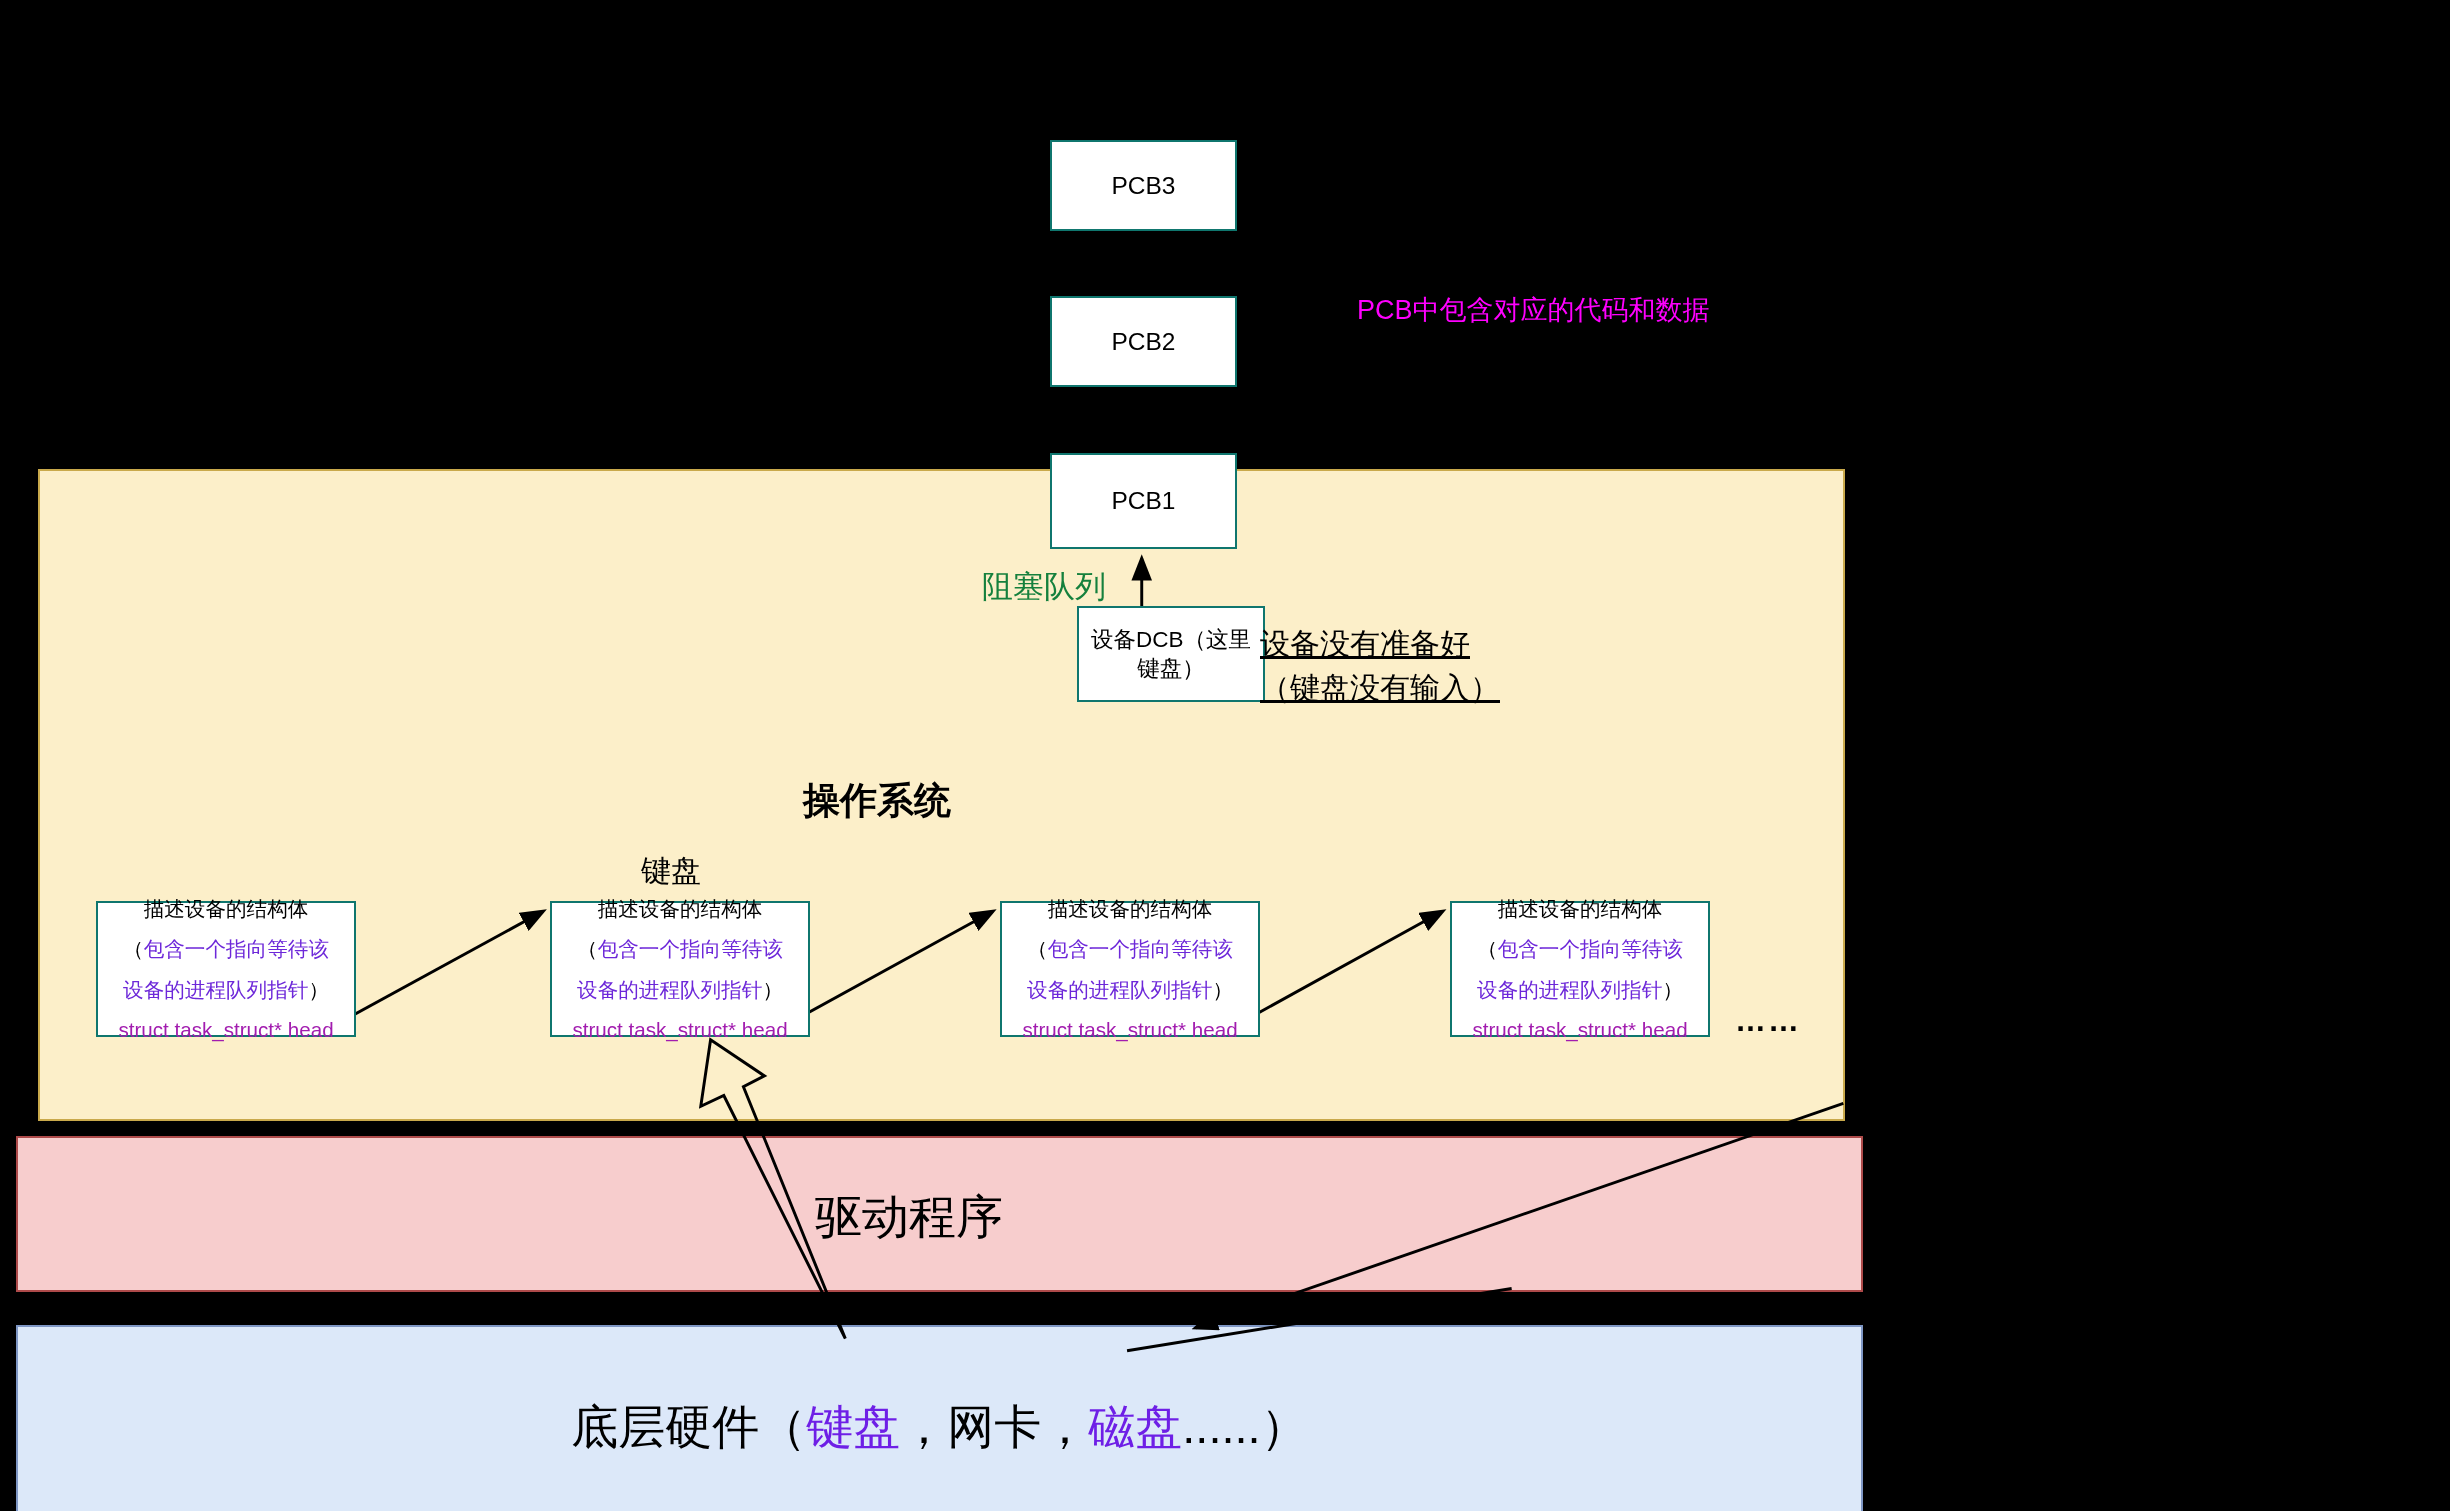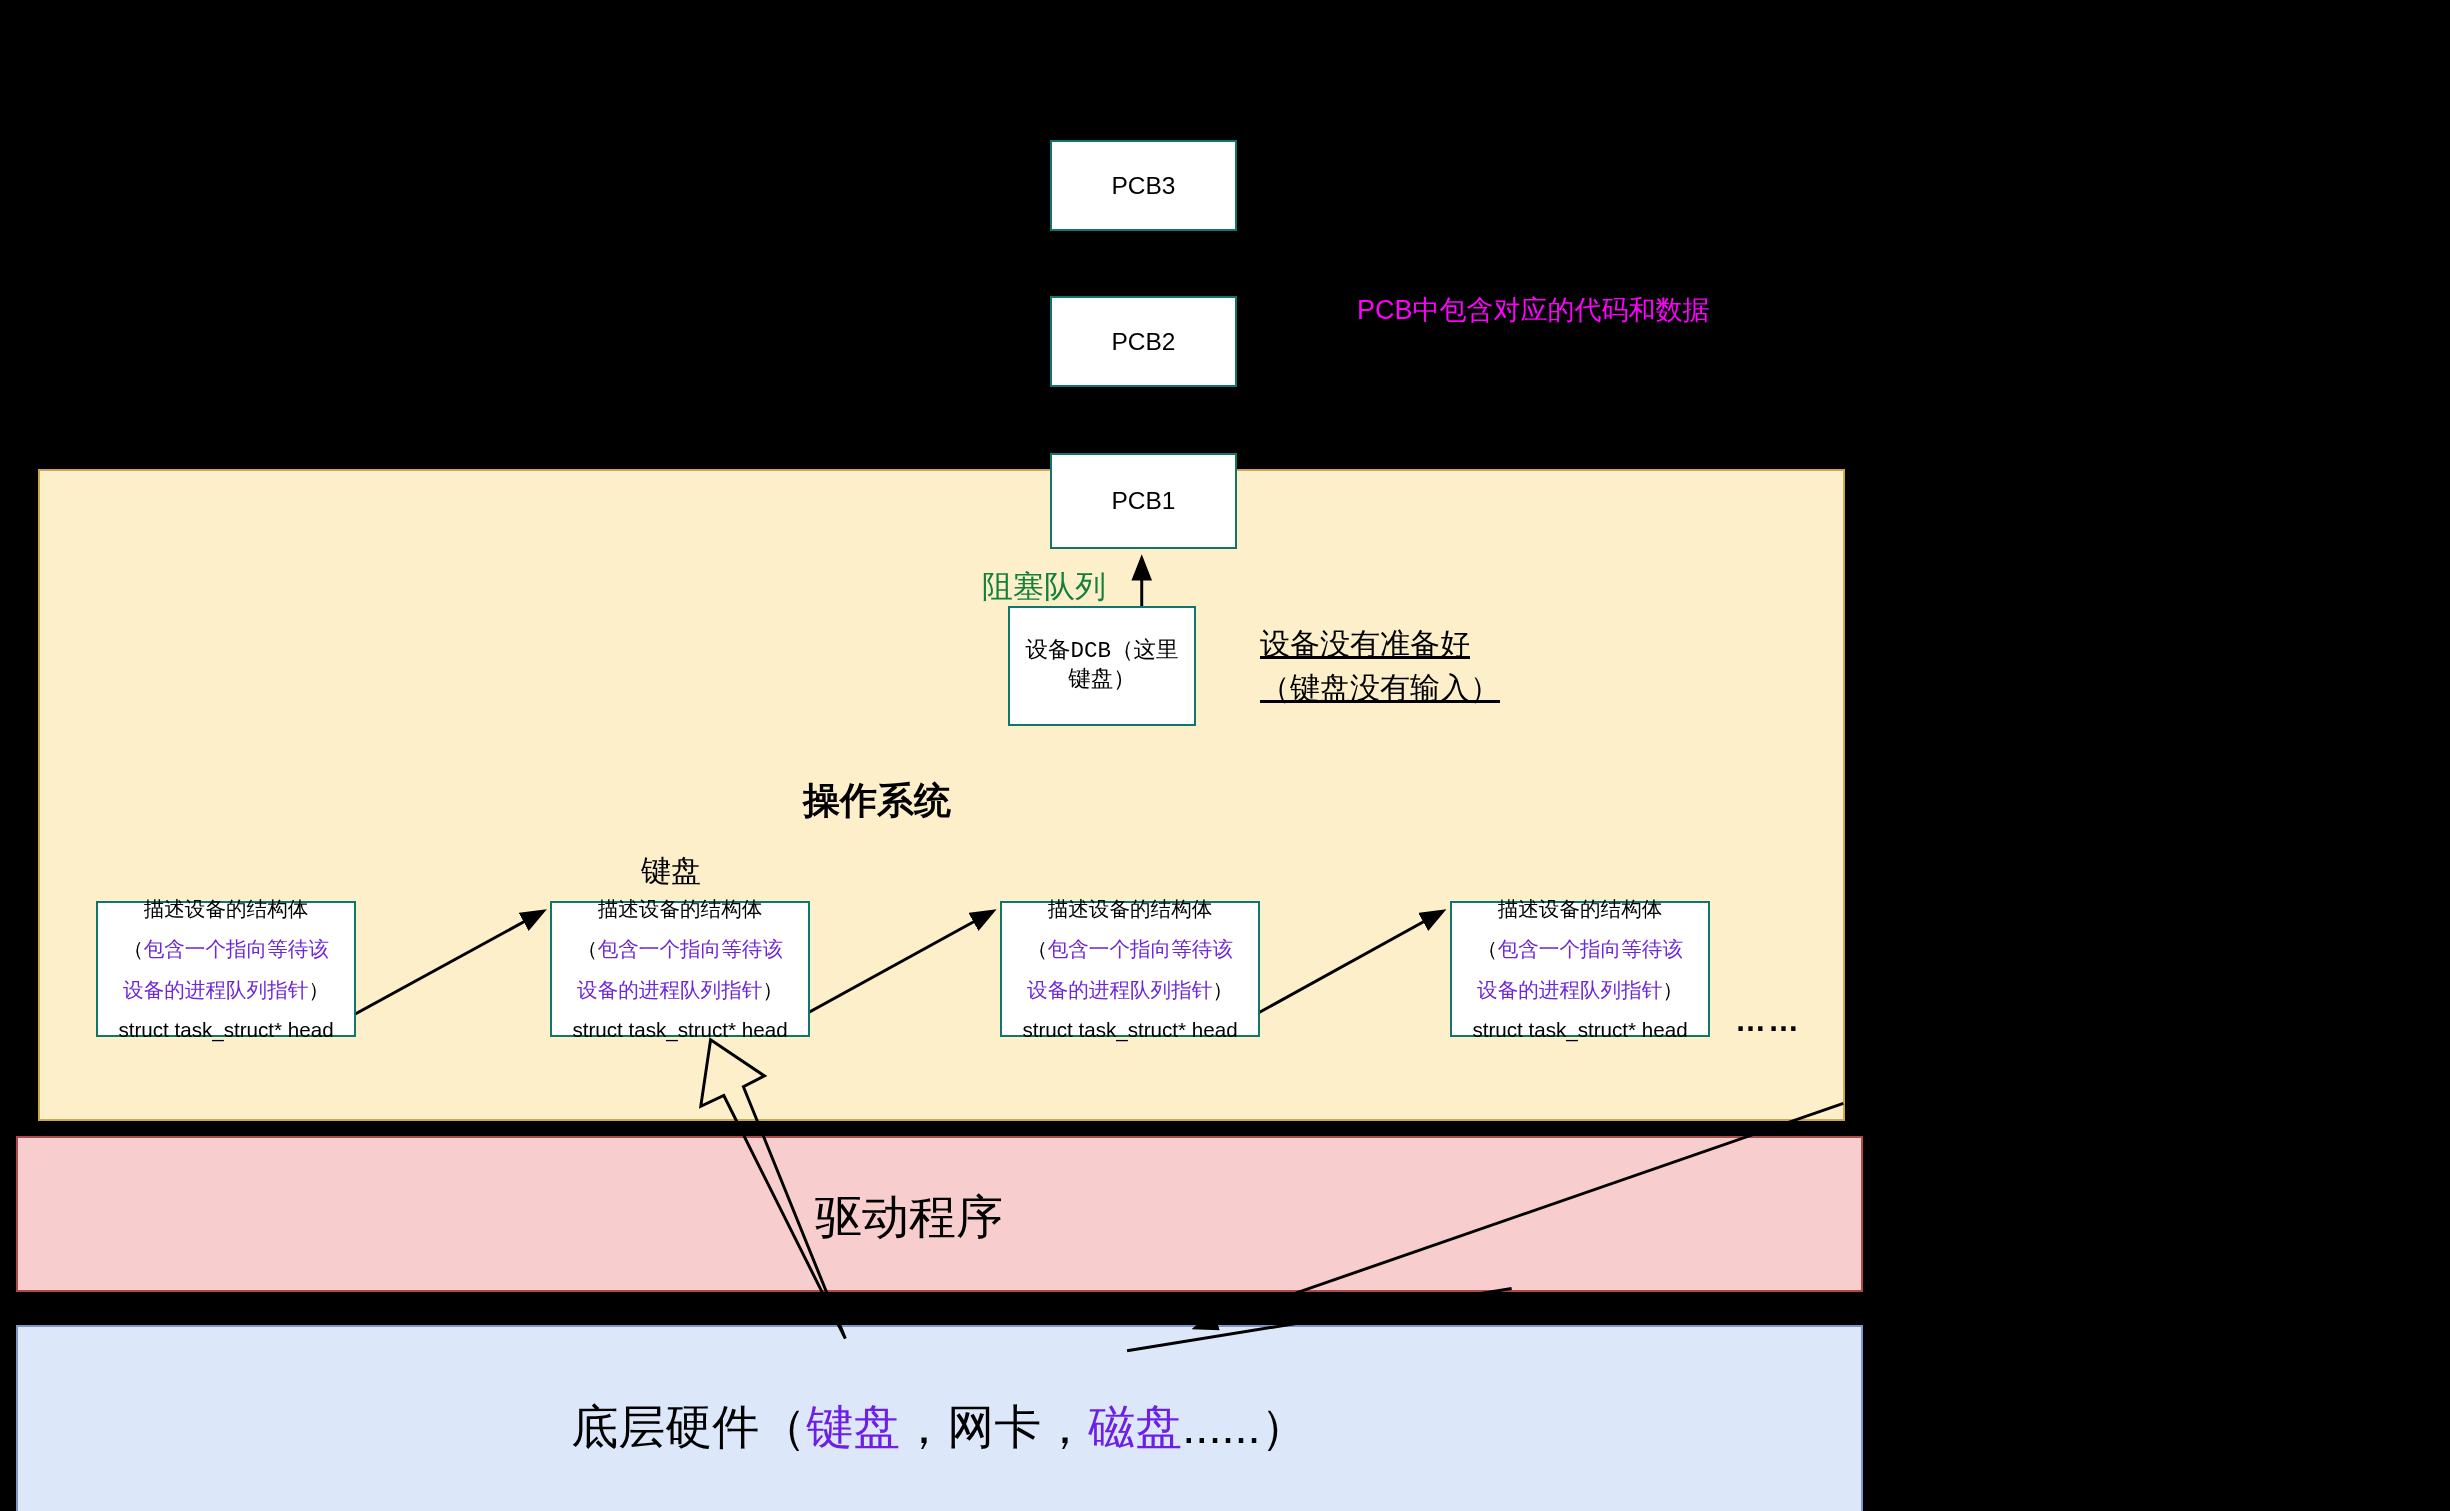--- a/index.html
+++ b/index.html
@@ -14,28 +14,28 @@
   #arrow-layer{position:absolute;left:0;top:0;z-index:2;pointer-events:none;}
   .whitebox{
     position:absolute;background:#fff;border:2px solid #0f766e;box-sizing:border-box;
     display:flex;flex-direction:column;align-items:center;justify-content:center;
     text-align:right;z-index:3;
   }
   .pcb{left:1050px;width:187px;height:91px;font-size:24.5px;}
   #pcb1-box{top:453px;height:96px;border-width:2.5px;}
   #pcb2-box{top:296px;}
   #pcb3-box{top:140px;}
-  #dcb-box{left:1008px;top:606px;width:188px;height:120px;font-size:22.5px;line-height:1.3;border-width:2.5px;font-family:Liberation Mono, monospace;}
+  #dcb-box{left:1077px;top:606px;width:188px;height:96px;font-size:22.5px;line-height:1.3;border-width:2.5px;}
   .sbox{width:260px;height:136px;top:901px;font-size:20.6px;line-height:1.32;border-width:2.5px;gap:13px;}
   #struct-box-1{left:96px;}
   #struct-box-2{left:550px;}
   #struct-box-3{left:1000px;}
   #struct-box-4{left:1450px;}
   .pinktext{color:#6d28d9;}
-  .codetext{color:#000000;}
+  .codetext{color:#a21caf;}
   .lbl{position:absolute;z-index:4;white-space:nowrap;}
   #pcb-note{left:1357px;top:292px;font-size:27px;color:#FF00FF;}
   #blocking-queue-label{left:982px;top:566px;font-size:31px;color:#15803d;}
   #dcb-note{left:1260px;top:622px;font-size:30px;line-height:1.45;text-decoration:underline;}
   #os-label{left:803px;top:776px;font-size:37px;font-weight:bold;}
   #keyboard-label{left:641px;top:851px;font-size:30px;}
   #ellipsis-label{left:1735px;top:1003px;font-size:31px;font-weight:bold;letter-spacing:2px;}
   #driver-label{left:815px;top:1186px;font-size:47px;}
   #hw-text{font-size:47px;white-space:nowrap;}
   #hw-text .purple{color:#6E1FE6;}

